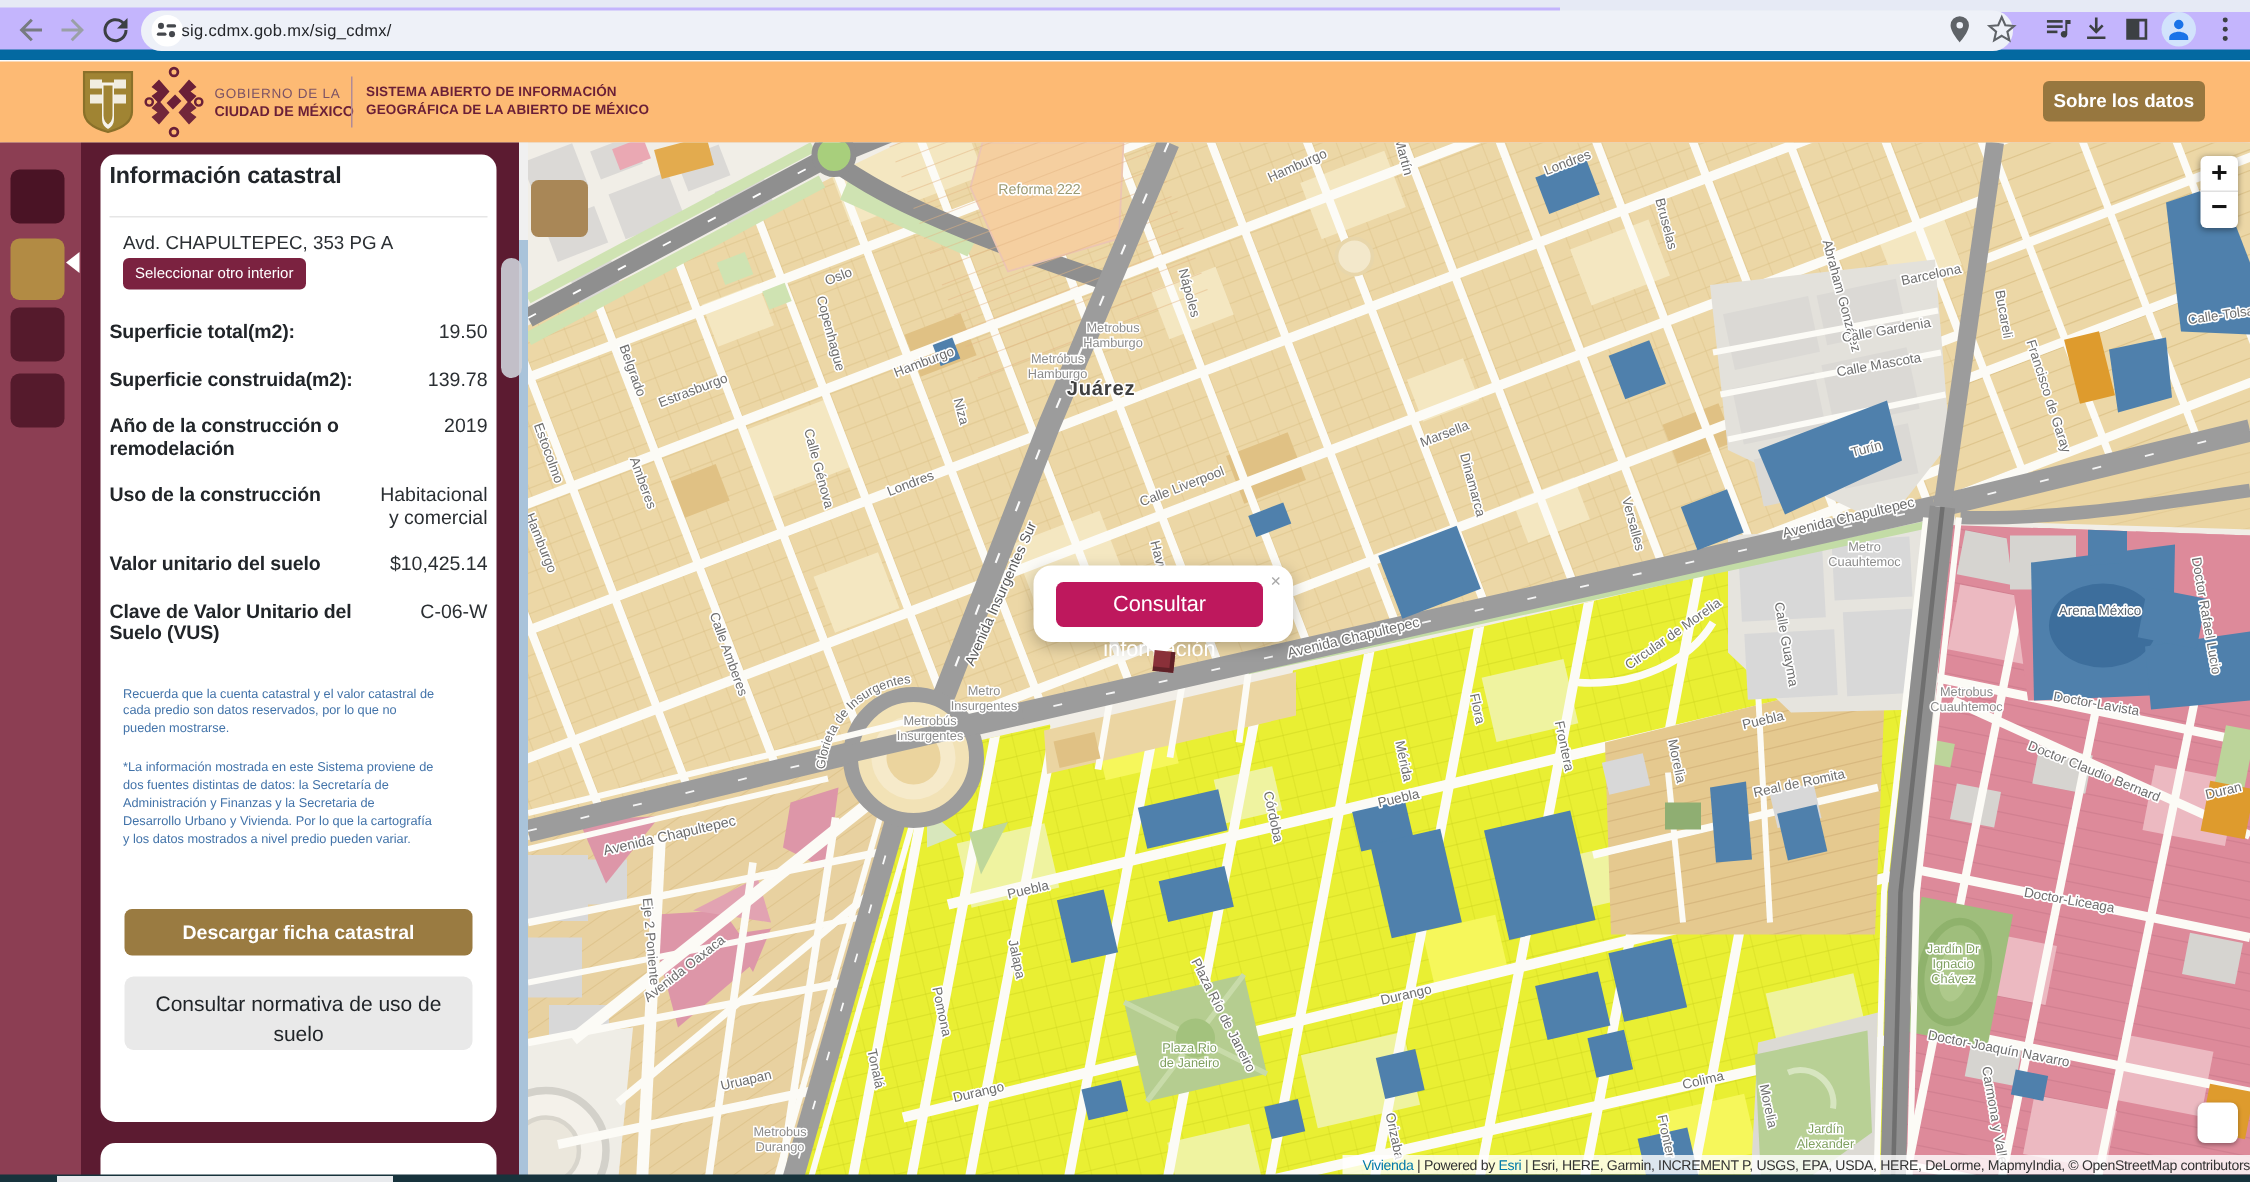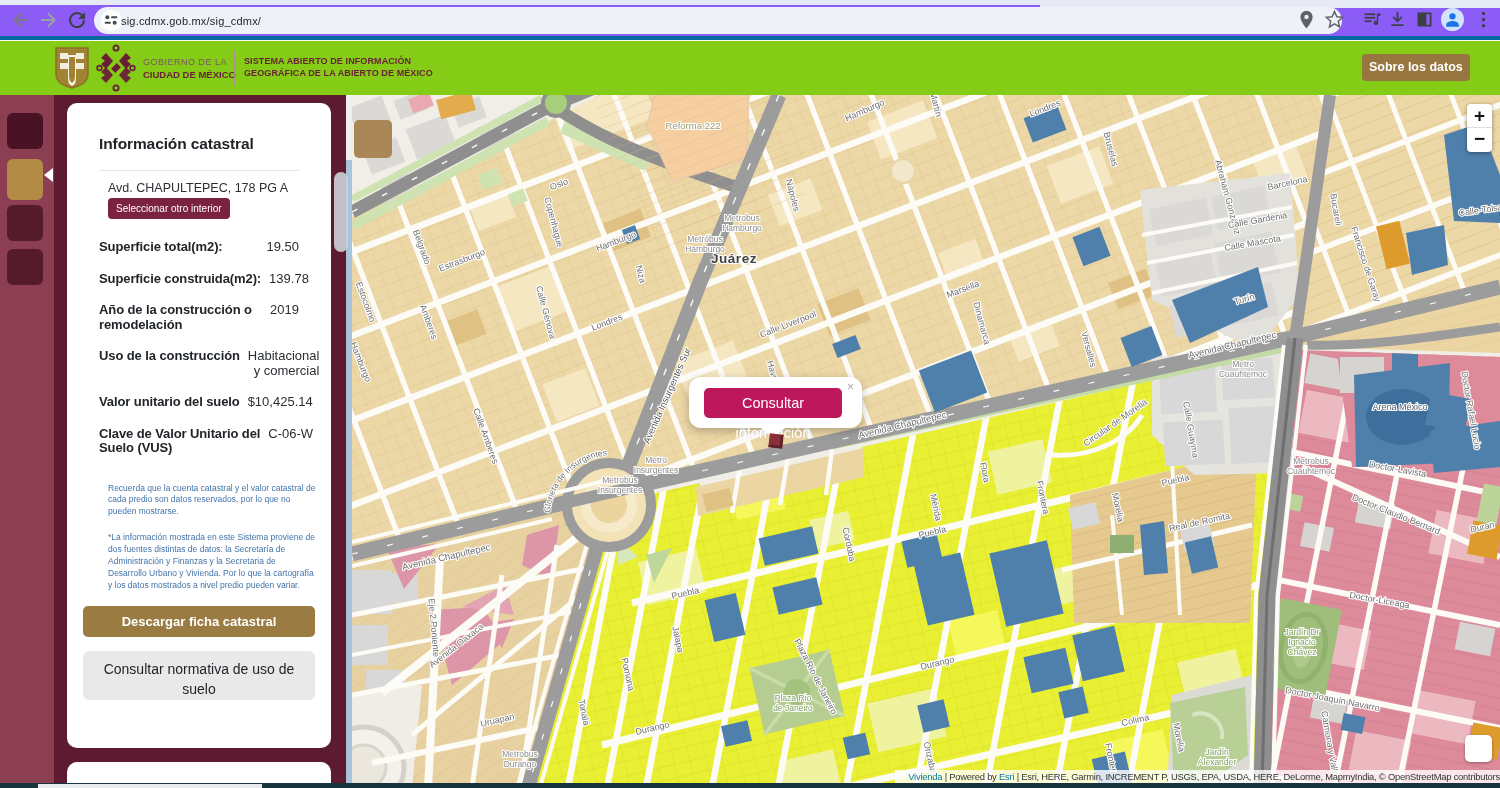--- a/index.html
+++ b/index.html
@@ -1,31 +1,31 @@
 <!DOCTYPE html>
 <html><head><meta charset="utf-8"><style>
 *{margin:0;padding:0;box-sizing:border-box}
 body{width:1500px;height:788px;overflow:hidden;position:relative;font-family:"Liberation Sans",sans-serif;background:#fff}
 
-#chrome{position:absolute;left:0;top:0;width:1500px;height:40px;background:#8b5cf6;border-bottom:4px solid #0369a1}
+#chrome{position:absolute;left:0;top:0;width:1500px;height:40px;background:#c4b5fd;border-bottom:7px solid #0369a1}
 #topsliver{position:absolute;left:0;top:0;width:1500px;height:5px;background:#e6eaf5}
 #pill{position:absolute;left:94px;top:7px;width:1248px;height:27px;background:#eef1f8;border-radius:14px}
 #urltxt{position:absolute;left:121px;top:15px;font-size:11px;color:#24262a;letter-spacing:.2px}
 .cicon{position:absolute;top:8px;width:24px;height:24px}
 
-#hdr{position:absolute;left:0;top:41px;width:1500px;height:54px;background:#84cc16;box-shadow:0 2px 4px rgba(0,0,0,.18)}
+#hdr{position:absolute;left:0;top:41px;width:1500px;height:54px;background:#fdba74;box-shadow:0 2px 4px rgba(0,0,0,.18)}
 #sobre{position:absolute;left:1362px;top:13px;height:27px;background:#97773f;border-radius:4px;color:#fff;font-size:12.5px;font-weight:bold;text-align:right;line-height:27px;padding:0 7px;white-space:nowrap}
 .hline{color:#6a1f37;font-weight:bold;font-size:9px;letter-spacing:.1px;white-space:nowrap}
 
 #rail{position:absolute;left:0;top:95px;width:54px;height:693px;background:#8c3e53}
 #drawer{position:absolute;left:54px;top:95px;width:292px;height:693px;background:#5c1b31}
 .ric{position:absolute;left:7px;width:36px;height:36px;border-radius:6px;background:#4a1325}
 #aro{position:absolute;left:44px;top:168px;width:0;height:0;border:7px solid transparent;border-right:9px solid #fff;border-left:0}
 
-#panel{position:absolute;left:67px;top:103px;width:264px;height:645px;background:#fff;border-radius:10px;padding:32px;color:#212529}
+#panel{position:absolute;left:67px;top:103px;width:264px;height:645px;background:#fff;border-radius:10px;padding:6px;color:#212529}
 #card2{position:absolute;left:67px;top:762px;width:264px;height:26px;background:#fff;border-radius:10px 10px 0 0}
 .row{display:flex;justify-content:space-between;margin-bottom:17px;gap:8px}
 .rl{white-space:nowrap}
 .rl{font-weight:bold;font-size:13px;line-height:1.12;letter-spacing:-.1px}
 .rv{font-size:13px;text-align:right;line-height:1.12;color:#2b2f33;white-space:nowrap}
 #leftstrip{position:absolute;left:346px;top:160px;width:6px;height:628px;background:#a9c3da}
 #leftstrip2{position:absolute;left:346px;top:95px;width:6px;height:65px;background:#f0f0f0}
 #graythumb{position:absolute;left:334px;top:172px;width:14px;height:80px;background:#cdd2d9;border-radius:7px;opacity:.9}
 
 #map{position:absolute;left:352px;top:95px}
@@ -509,21 +509,21 @@
 <text x="1048" y="315" font-size="9" fill="#55616e" font-weight="normal" text-anchor="middle" stroke="#ffffff" stroke-width="2.2" paint-order="stroke" stroke-linejoin="round">Arena México</text>
 </svg>
 <div id="leftstrip"></div>
 <div id="leftstrip2"></div>
 <div id="brownsq"></div>
 
 <div id="graythumb"></div>
 <div id="panel">
  <div style="font-size:15.5px;font-weight:bold;letter-spacing:-.1px">Información catastral</div>
  <div style="height:1px;background:#e6e6e6;margin:17px 0 0"></div>
- <div style="font-size:12.5px;line-height:13px;margin:11px 0 0 9px;color:#2b2f33;white-space:nowrap">Avd. CHAPULTEPEC, 178 PG A</div>
+ <div style="font-size:12.5px;line-height:13px;margin:11px 0 0 9px;color:#2b2f33;white-space:nowrap">Avd. CHAPULTEPEC, 353 PG A</div>
  <div style="margin:3px 0 0 9px;display:inline-block;background:#7b2240;color:#fff;font-size:10px;font-weight:normal;border-radius:4px;padding:5px 8px">Seleccionar otro interior</div>
  <div style="height:21px"></div>
  <div class="row">
       <span class="rl">Superficie total(m2):</span>
       <span class="rv">19.50</span>
     </div>
  <div class="row">
       <span class="rl">Superficie construida(m2):</span>
       <span class="rv">139.78</span>
     </div>

